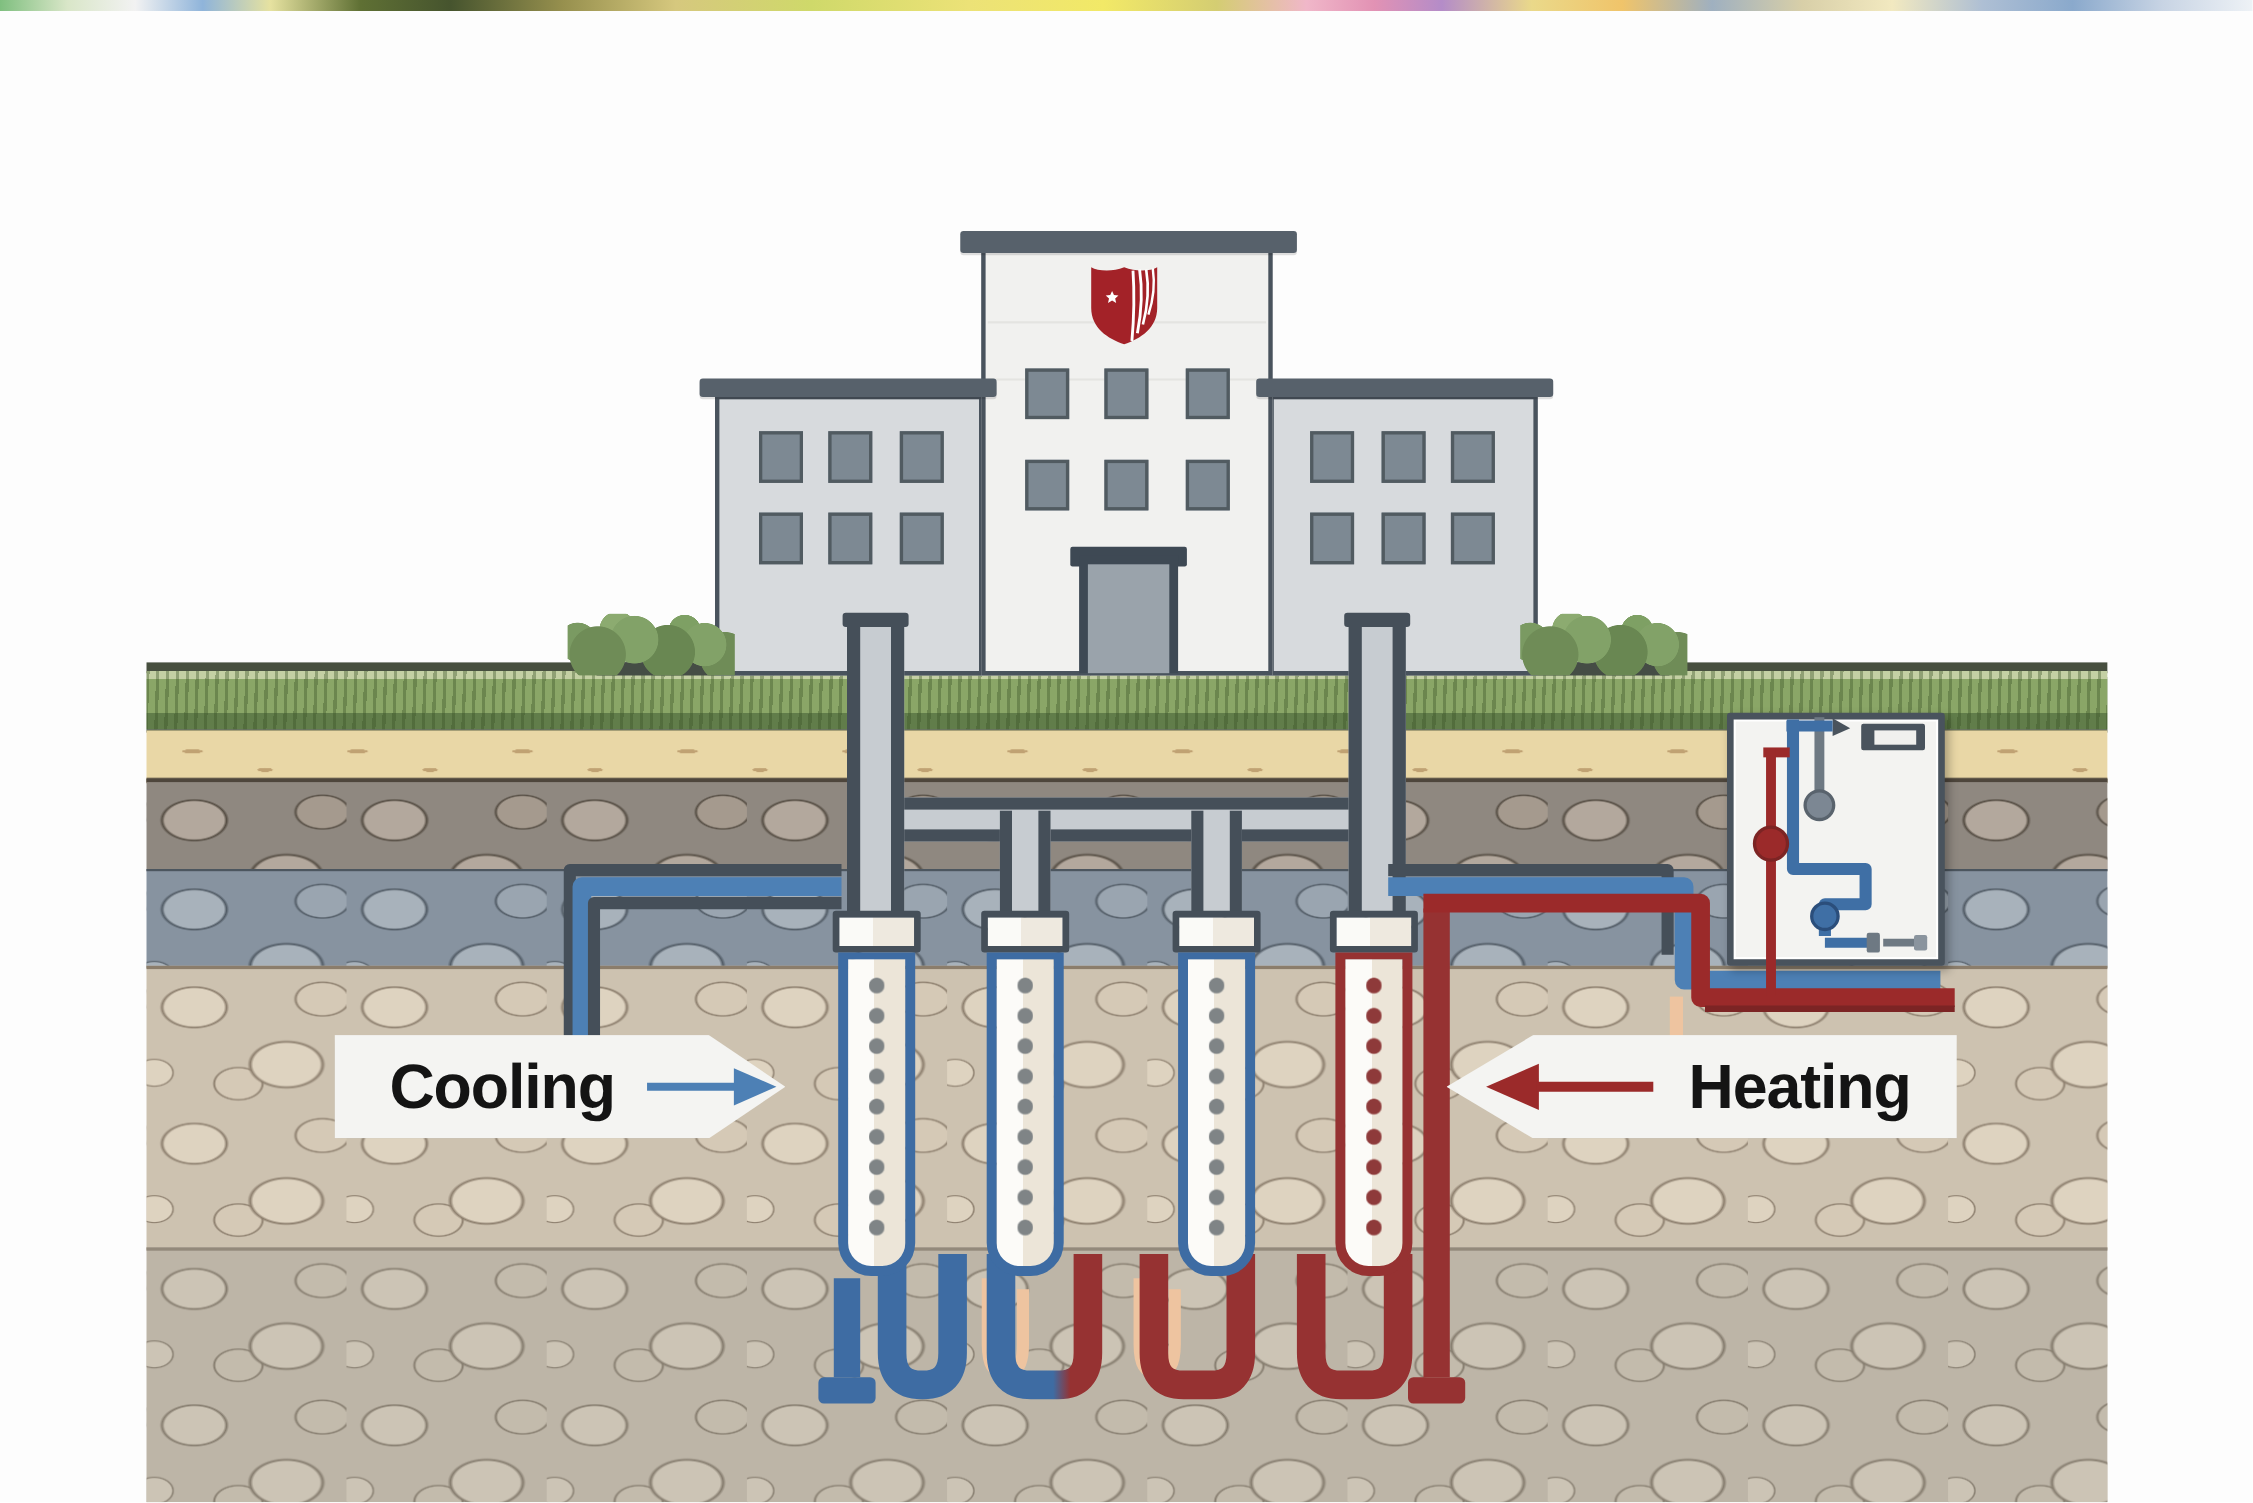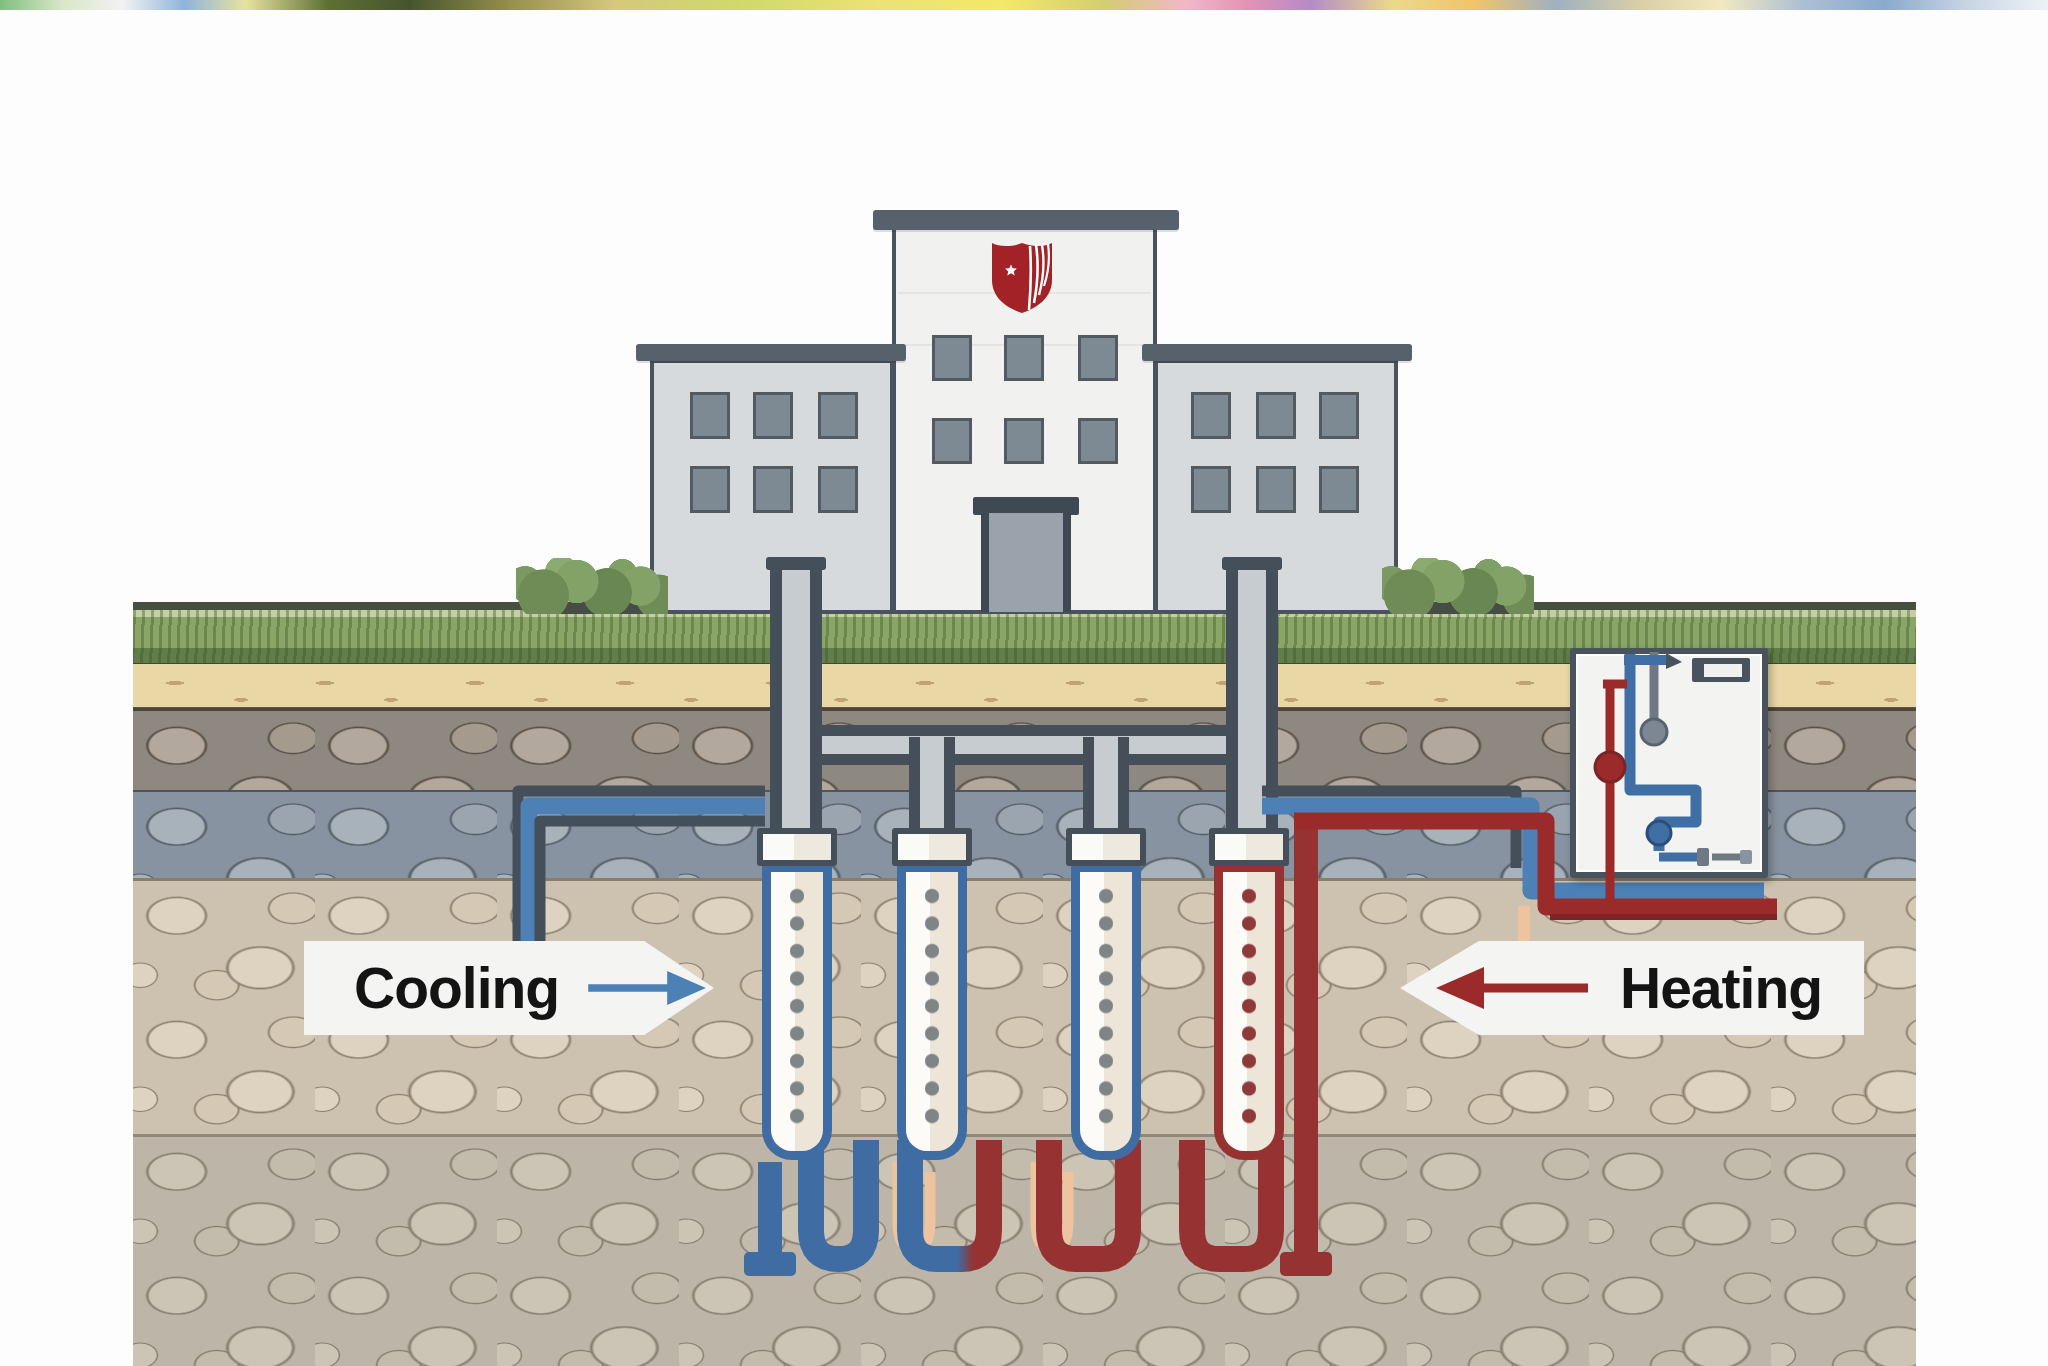--- a/index.html
+++ b/index.html
@@ -74,21 +74,21 @@
   
   .cabinet{left:1570px;top:648px;width:198px;height:230px;background:#f3f3f1;
            border:6px solid #49535d;box-sizing:border-box;border-radius:3px;
            box-shadow:3px 4px 9px rgba(0,0,0,.28), inset 0 0 0 2px #ffffff;}
   
   .banner{top:941px;height:94px;background:#f4f4f2;display:flex;align-items:center;
           filter:drop-shadow(0 5px 5px rgba(0,0,0,.30));}
   .banner-text{font-weight:bold;font-size:57px;color:#141414;letter-spacing:-1px;line-height:1;}
   .cooling-banner{left:304px;width:410px;clip-path:polygon(0 0,83% 0,100% 50%,83% 100%,0 100%);
           padding-left:50px;gap:26px;box-sizing:border-box;}
-  .heating-banner{left:1400px;width:464px;clip-path:polygon(17% 0,100% 0,100% 100%,17% 100%,0 50%);
+  .heating-banner{left:1315px;width:464px;clip-path:polygon(17% 0,100% 0,100% 100%,17% 100%,0 50%);
           padding-left:26px;gap:24px;box-sizing:border-box;}
   svg{display:block;}
 </style>
 </head>
 <body>
 
 <div class="stage">
 
   <div class="abs top-strip"></div>
 

